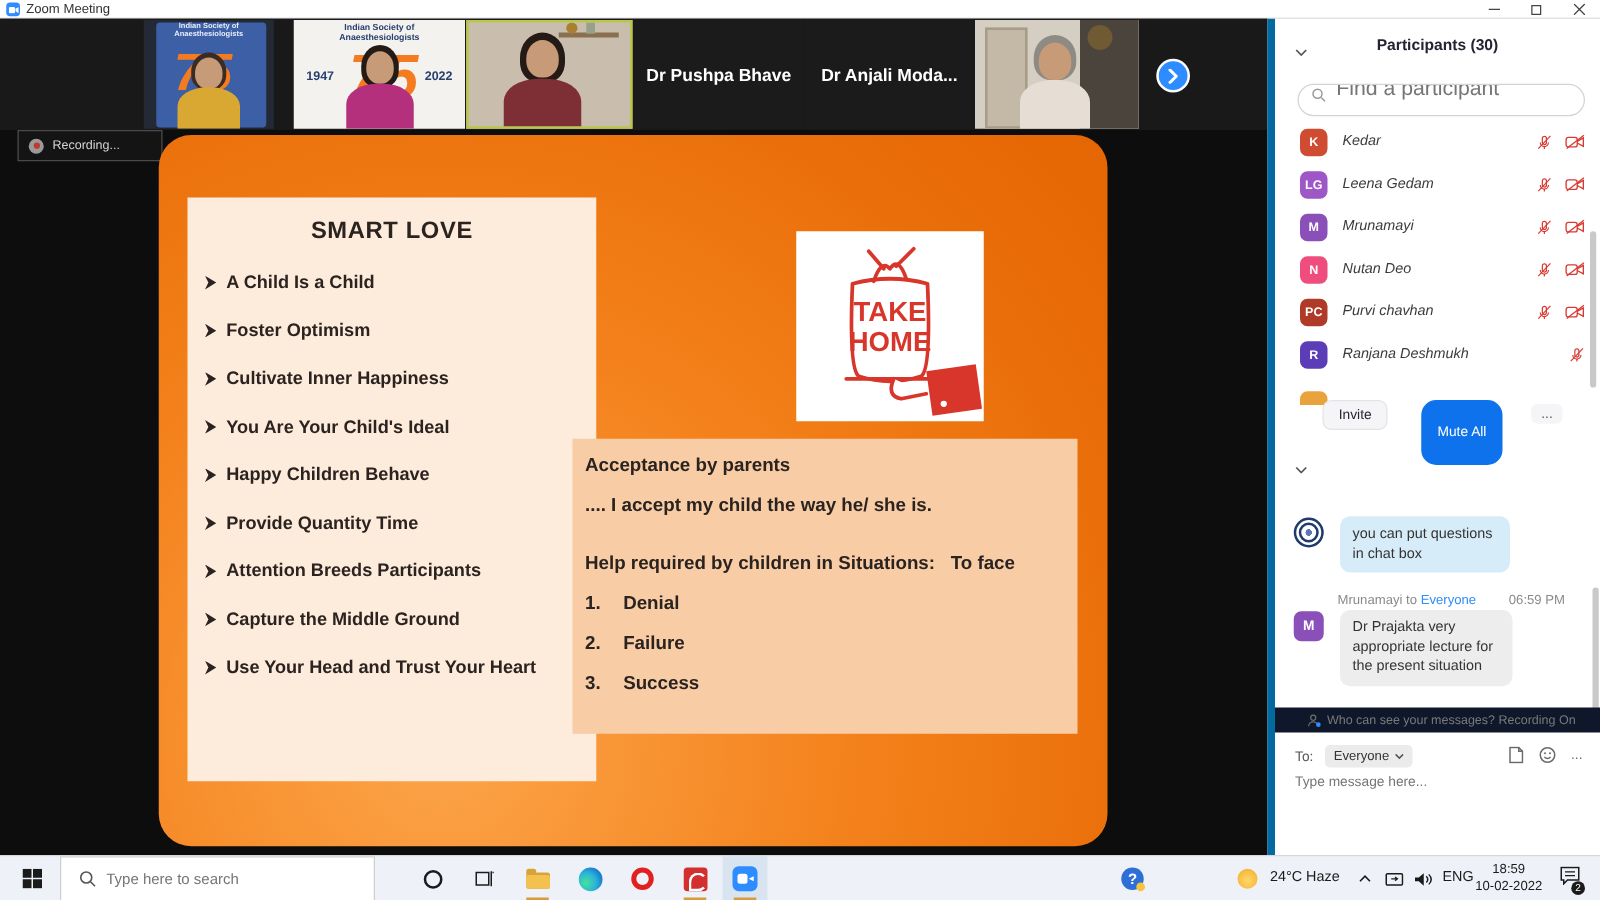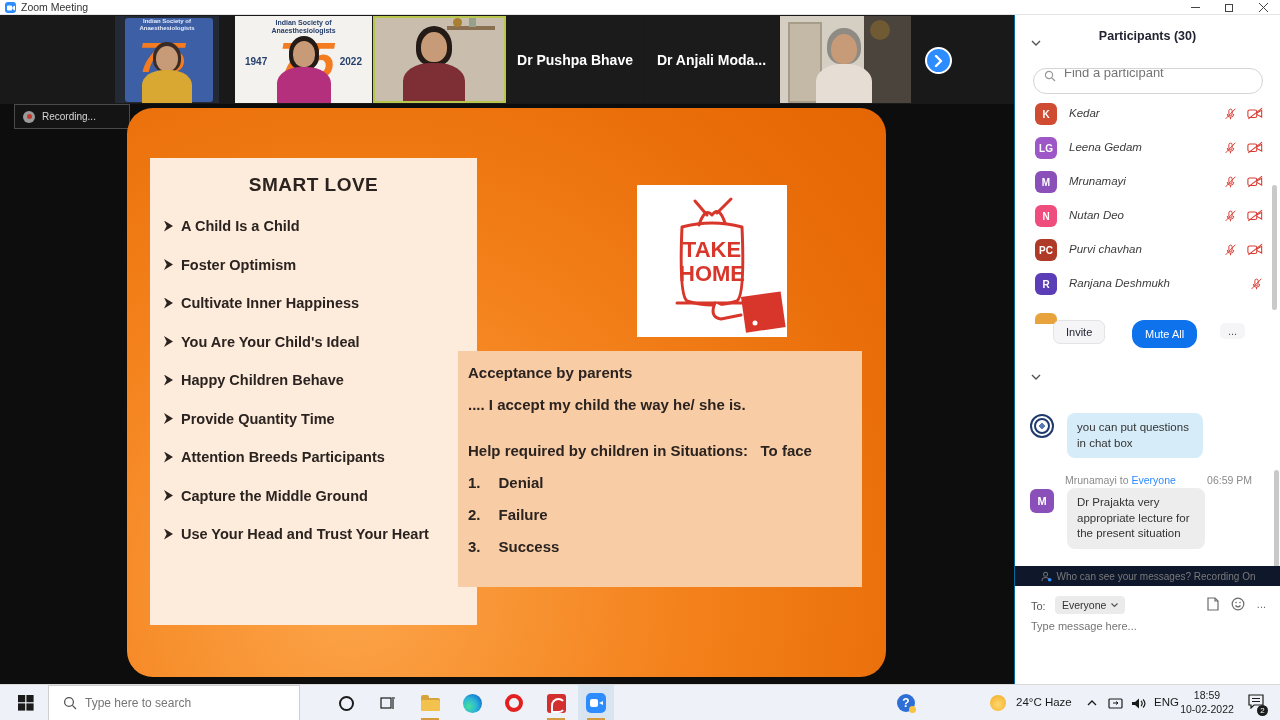--- a/index.html
+++ b/index.html
@@ -48,35 +48,35 @@
 
   .takehome { left:510px; top:77px; width:150px; height:152px; background:#ffffff; }
 
   .acceptbox { left:331px; top:229px; width:404px; height:236px; background:#f8cda6; padding:13px 0 0 10px;margin-top:14px; }
   .acceptbox .h { font-size:15px; font-weight:bold; color:#2b2320; }
   .acceptbox .l { font-size:15px; font-weight:bold; color:#2b2320; margin-top:15px; }
   .acceptbox .help { font-size:15px; font-weight:bold; color:#2b2320; margin-top:29px; }
   .sit { display:flex; gap:18px; margin-top:15px; font-size:15px; font-weight:bold; color:#2b2320; }
 
   
-  .panel { left:1014px; top:15px; width:266px; height:669px; background:#ffffff; border-left:1px solid #0369a1; }
+  .panel { left:1014px; top:15px; width:266px; height:669px; background:#ffffff; border-left:6px solid #0369a1; }
   .p-hdr { position:absolute; width:100%; text-align:center; font-size:12.5px; font-weight:bold; color:#232333; }
   .chev { position:absolute; }
   .searchwrap { left:18px; top:48px; width:230px; height:26px; }
-  .searchwrap input { width:100%; height:100%; border:1px solid #d4d4d4; border-radius:14px; padding:0 10px 17px 30px; font-size:13px; color:#555; outline:none; font-family:"Liberation Sans",sans-serif; }
+  .searchwrap input { width:100%; height:100%; border:1px solid #d4d4d4; border-radius:14px; padding:0 10px 17px 30px; font-size:17px; color:#555; outline:none; font-family:"Liberation Sans",sans-serif; }
   .searchwrap svg { position:absolute; left:11px; top:7px; }
   .prow { position:absolute; left:0; width:266px; height:34px; }
   .pava { position:absolute; left:20px; top:6px; width:22px; height:22px; border-radius:6px; color:#fff; font-size:10px; font-weight:bold; display:flex; align-items:center; justify-content:center; }
   .pname { position:absolute; left:54px; top:10px; font-size:11.5px; color:#3b3b3b;font-style:italic; }
   .picons { position:absolute; right:18px; top:10px; display:flex; gap:10px; }
   .halfava { left:20px; top:298px; width:22px; height:11px; border-radius:6px 6px 0 0; background:#e8a33d; }
 
   .btnrow { left:0; top:305px; width:266px; height:26px; }
   .btn-invite { position:absolute; left:38px; top:0; padding:5px 12px; background:#f5f5f7; border:1px solid #e4e4e8; border-radius:7px; font-size:11px; color:#232333; }
-  .btn-mute { position:absolute; left:117px; top:0; padding:8px 13px; background:#0e72ed; border-radius:12px; font-size:11px; color:#fff; }
+  .btn-mute { position:absolute; left:117px; top:0; padding:20px 13px; background:#0e72ed; border-radius:12px; font-size:11px; color:#fff; }
   .btn-more { position:absolute; left:205px; top:3px; padding:2px 8px; background:#f5f5f7; border-radius:5px; font-size:11px; color:#555; }
 
   .chat-meta { position:absolute; font-size:10.5px; color:#8a8a8a; }
   .chat-meta .to { color:#2d8cff; }
   .cava { position:absolute; width:24px; height:24px; border-radius:6px; color:#fff; font-weight:bold; font-size:11px; display:flex; align-items:center; justify-content:center; }
   .cava.logo { background:#fff; border:2px solid #1f3a6e; border-radius:50%; }
   .cava.logo::after { content:""; width:12px; height:12px; border:2px solid #1f3a6e; border-radius:50%; background:radial-gradient(circle,#5b79b3 30%,#fff 32%); }
   .bubble { position:absolute; border-radius:8px; padding:7px 10px; font-size:11.5px; color:#333; line-height:15.5px; }
   .bubble.blue { background:#d7ecf9; }
   .bubble.gray { background:#ededed; }

